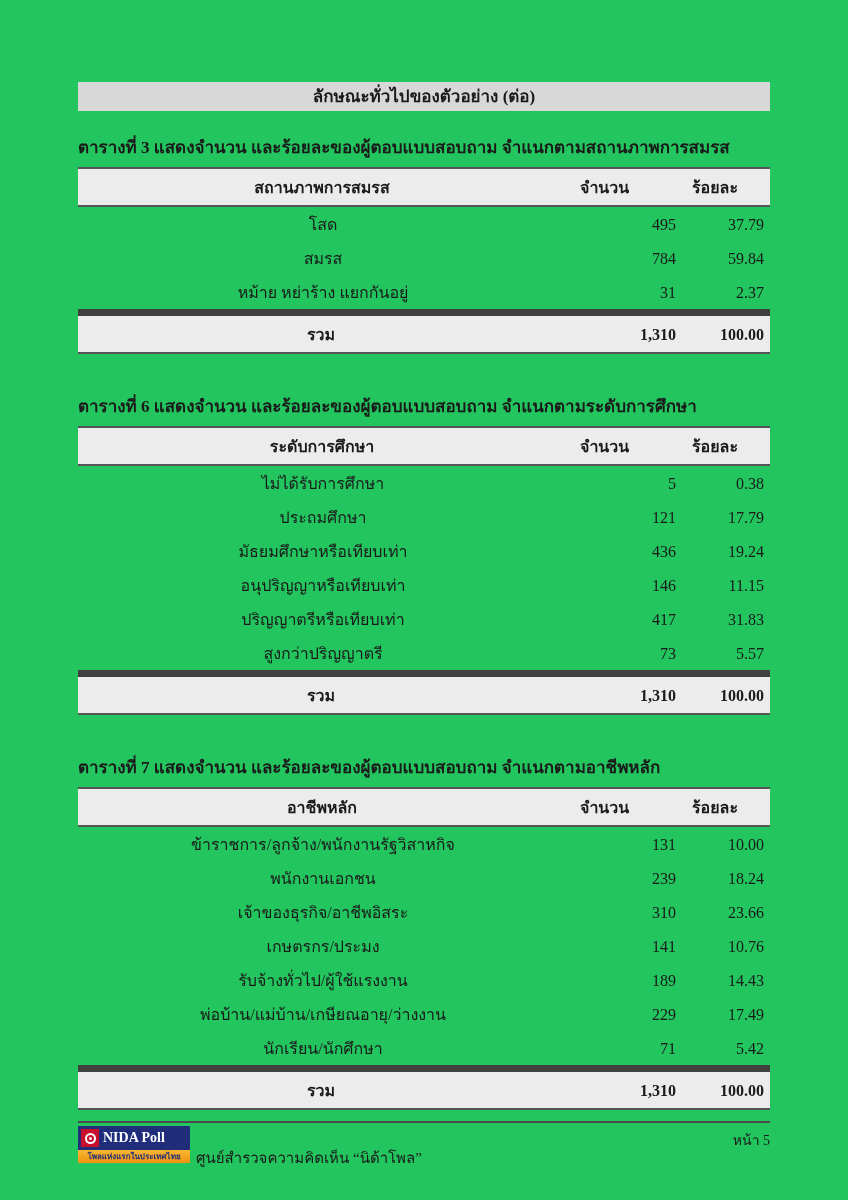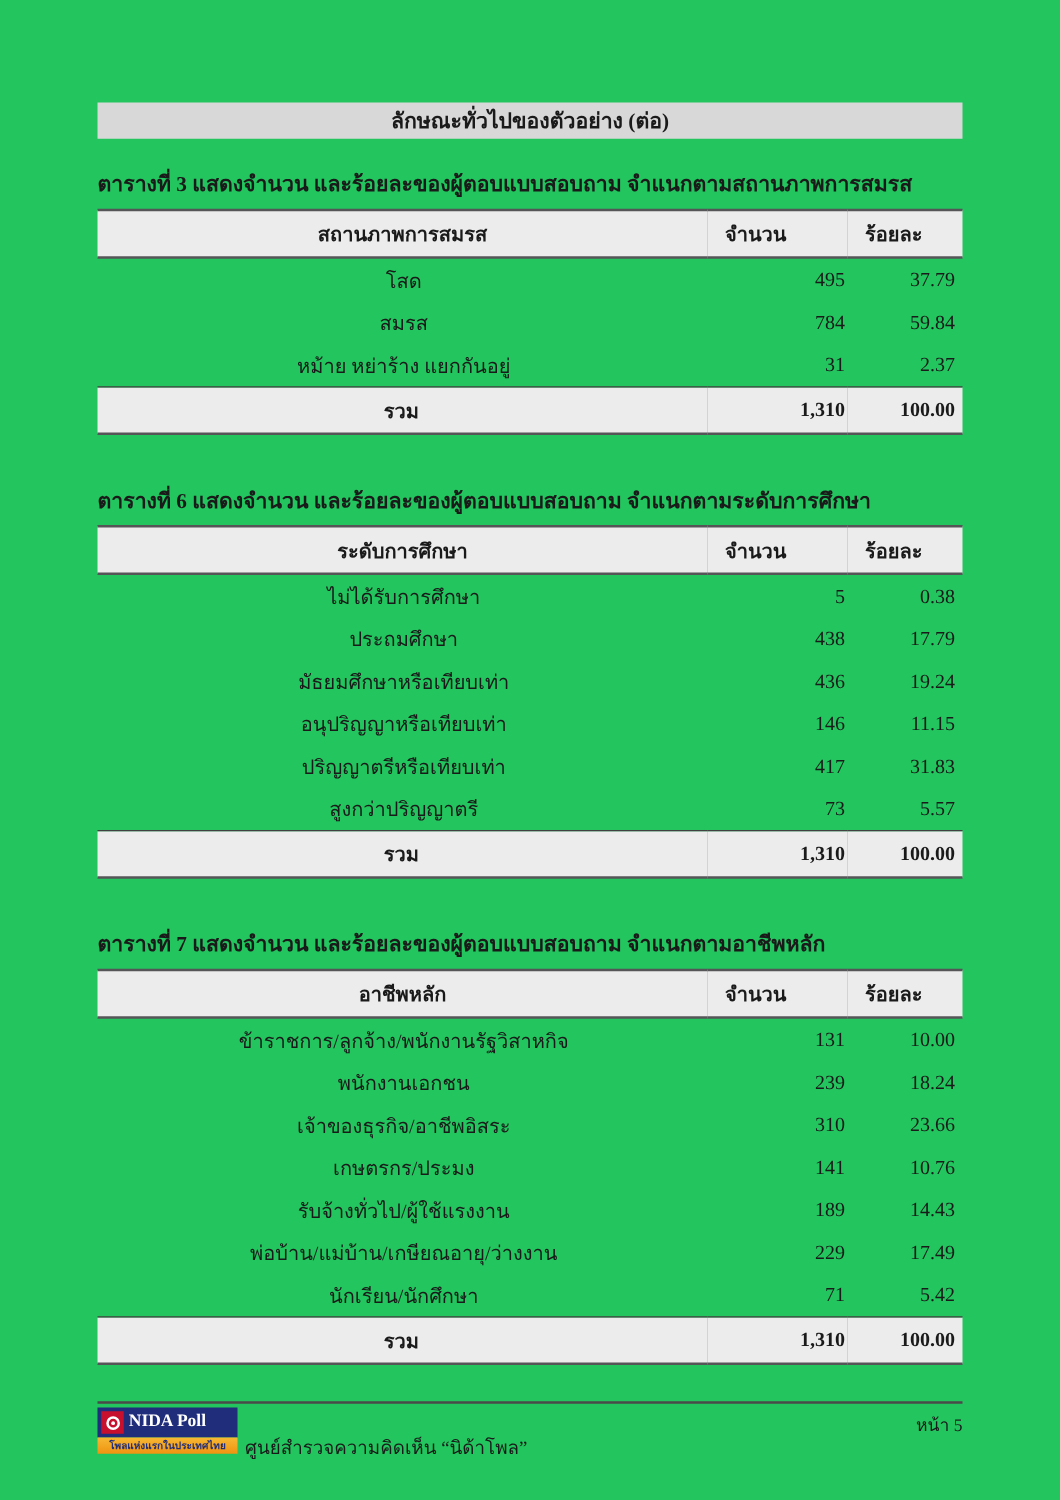--- a/index.html
+++ b/index.html
@@ -50,21 +50,21 @@
   }
   table.data-table th.col-label { text-align: center; }
   table.data-table th.col-num { text-align: left; }
   table.data-table td { padding: 5px 2px 4px; vertical-align: middle; }
   table.data-table td.cell-label { text-align: center; padding-left: 4px; }
   table.data-table td.cell-num { text-align: right; }
   .w-count { width: 112px; }
   .w-pct { width: 92px; padding-right: 6px !important; }
   table.data-table tr.total-row td {
     background: #ececec;
-    border-top: 1px solid #404040;
+    border-top: 7px solid #404040;
     border-bottom: 2px solid #555558;
     font-weight: bold;
     padding: 6px 2px 5px;
   }
   table.data-table tr.total-row td.cell-label { text-align: center; padding-left: 0; }
 
   
   .footer-rule {
     position: absolute;
     left: 78px;
@@ -197,21 +197,21 @@
           </tr>
         </thead>
         <tbody>
           <tr>
             <td class="cell-label">ไม่ได้รับการศึกษา</td>
             <td class="cell-num w-count">5</td>
             <td class="cell-num w-pct">0.38</td>
           </tr>
           <tr>
             <td class="cell-label">ประถมศึกษา</td>
-            <td class="cell-num w-count">438</td>
+            <td class="cell-num w-count">121</td>
             <td class="cell-num w-pct">17.79</td>
           </tr>
           <tr>
             <td class="cell-label">มัธยมศึกษาหรือเทียบเท่า</td>
             <td class="cell-num w-count">436</td>
             <td class="cell-num w-pct">19.24</td>
           </tr>
           <tr>
             <td class="cell-label">อนุปริญญาหรือเทียบเท่า</td>
             <td class="cell-num w-count">146</td>

